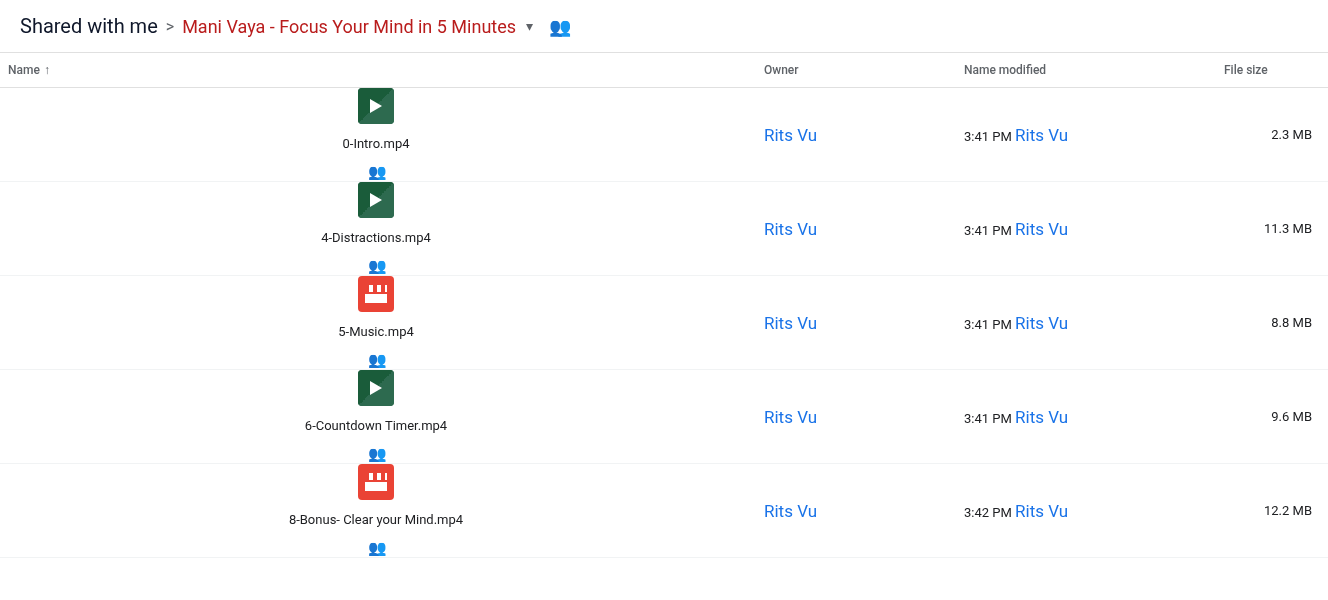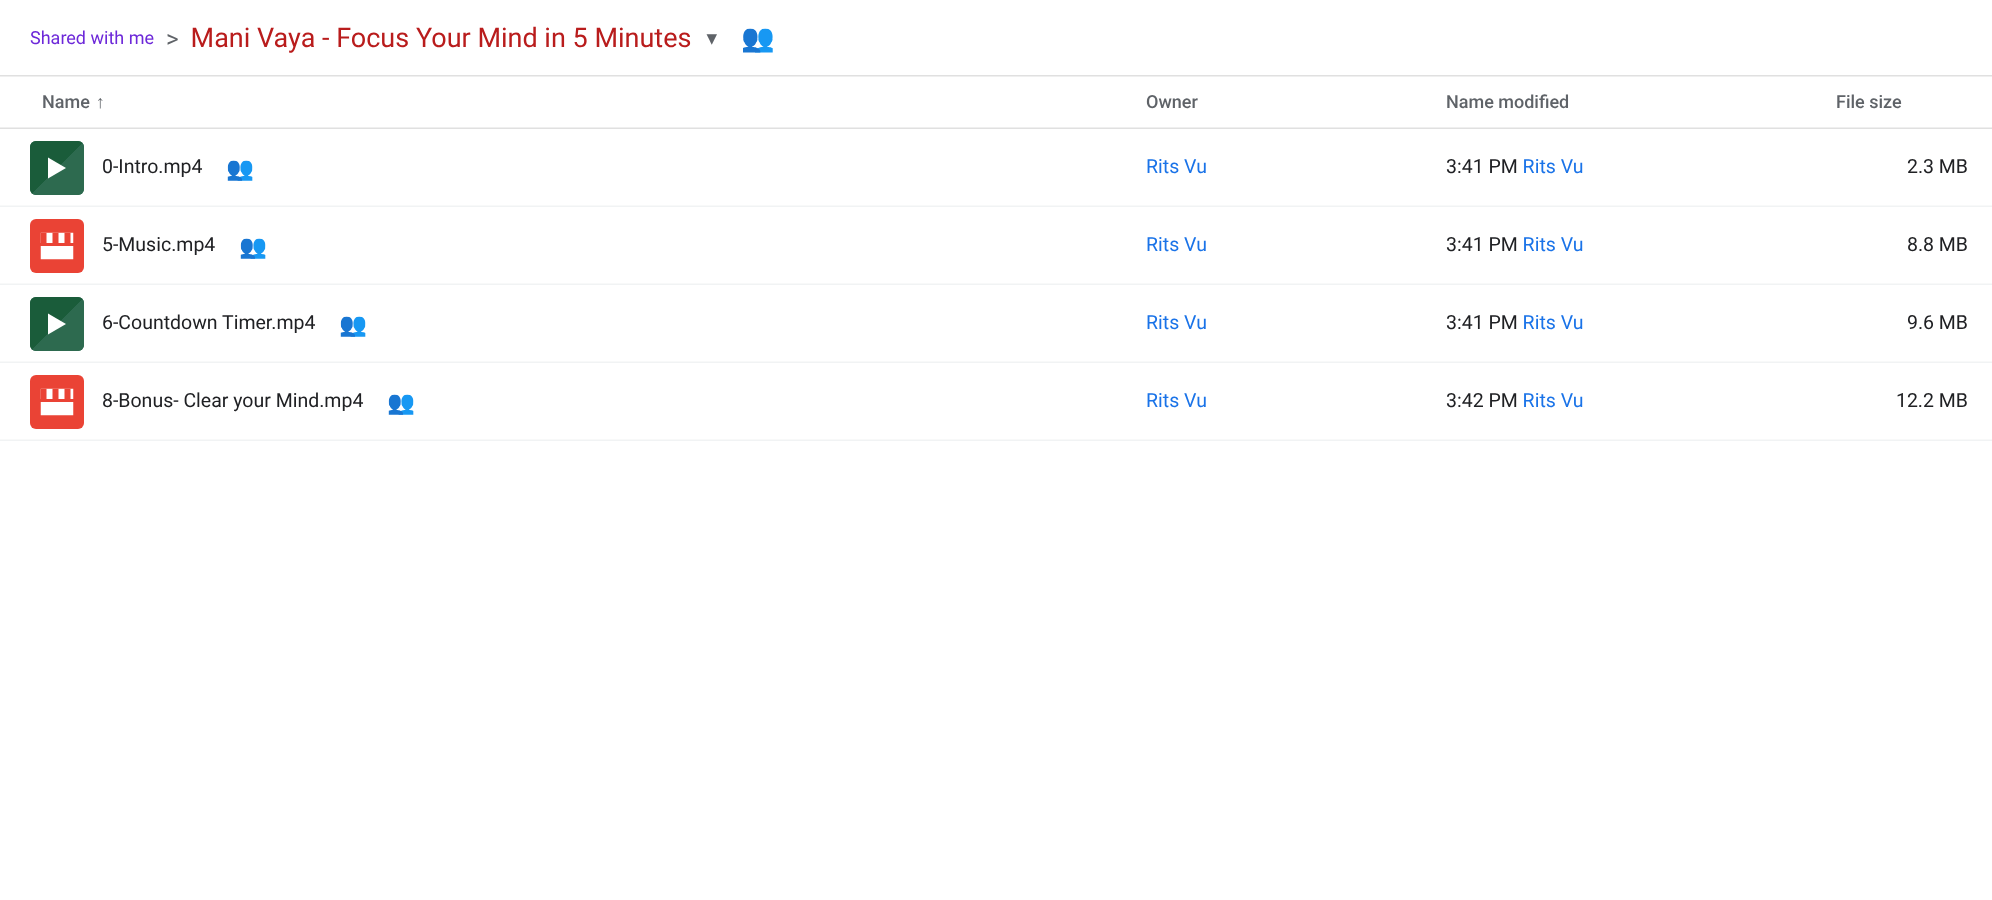--- a/index.html
+++ b/index.html
@@ -14,22 +14,22 @@
 
     
     .breadcrumb {
       display: flex;
       align-items: center;
       padding: 14px 20px 14px 20px;
       gap: 8px;
       border-bottom: 1px solid #e0e0e0;
     }
     .breadcrumb-shared {
-      font-size: 12px;
-      color: #6d28d9;
+      font-size: 20px;
+      color: #0f172a;
       cursor: pointer;
       text-align: right;
     }
     .breadcrumb-sep {
       color: #5f6368;
       font-size: 16px;
     }
     .breadcrumb-current {
       font-size: 18px;
       color: #b91c1c;
@@ -58,21 +58,21 @@
     }
     .file-table th {
       padding: 10px 16px;
       text-align: left;
       font-size: 12px;
       font-weight: 500;
       color: #5f6368;
       white-space: nowrap;
     }
     .file-table th.name-col {
-      padding-left: 28px;
+      padding-left: 8px;
       text-align: right;
     }
     .th-name-inner {
       display: flex;
       align-items: center;
       gap: 4px;
     }
     .sort-arrow {
       font-size: 12px;
       color: #5f6368;
@@ -85,20 +85,21 @@
       color: #202124;
       border-bottom: 1px solid #f1f3f4;
     }
     .file-table td.name-col {
       padding-left: 20px;
     }
     .name-cell {
       display: flex;
       align-items: center;
       gap: 12px;
+      flex-direction: column;
     }
     .file-icon {
       width: 36px;
       height: 36px;
       flex-shrink: 0;
       display: flex;
       align-items: center;
       justify-content: center;
     }
     
@@ -144,21 +145,21 @@
       color: #202124;
     }
     .shared-icon {
       color: #5f6368;
       font-size: 15px;
       margin-left: 4px;
     }
     .owner-link {
       color: #1a73e8;
       text-decoration: none;
-      font-size: 13px;
+      font-size: 17px;
     }
     .modified-cell {
       font-size: 13px;
       color: #5f6368;
       white-space: nowrap;
     }
     .modified-owner {
       color: #1a73e8;
     }
     .size-cell {
@@ -212,20 +213,38 @@
     <td class="col-owner">
       <a class="owner-link">Rits Vu</a>
     </td>
     <td class="col-modified modified-cell"><span class="modified-time">3:41 PM</span> <a class="modified-owner owner-link">Rits Vu</a></td>
     <td class="col-size size-cell">2.3 MB</td>
   </tr>
       <tr>
     <td class="name-col">
       <div class="name-cell">
         <div class="file-icon">
+              <div class="video-thumb">
+      <div class="play-btn"></div>
+    </div>
+            </div>
+        <span class="file-name">4-Distractions.mp4</span>
+        <span class="shared-icon" title="Shared">👥</span>
+      </div>
+    </td>
+    <td class="col-owner">
+      <a class="owner-link">Rits Vu</a>
+    </td>
+    <td class="col-modified modified-cell"><span class="modified-time">3:41 PM</span> <a class="modified-owner owner-link">Rits Vu</a></td>
+    <td class="col-size size-cell">11.3 MB</td>
+  </tr>
+      <tr>
+    <td class="name-col">
+      <div class="name-cell">
+        <div class="file-icon">
               <div class="video-red">
       <svg width="22" height="18" viewBox="0 0 22 18">
         <rect x="0" y="0" width="22" height="7" fill="white"></rect>
 
         <rect x="0" y="0" width="4" height="7" fill="#ea4335"></rect>
         <rect x="8" y="0" width="4" height="7" fill="#ea4335"></rect>
         <rect x="16" y="0" width="4" height="7" fill="#ea4335"></rect>
 
         <rect x="0" y="7" width="22" height="2" fill="#ea4335"></rect>
         <rect x="0" y="9" width="22" height="9" fill="white"></rect>

